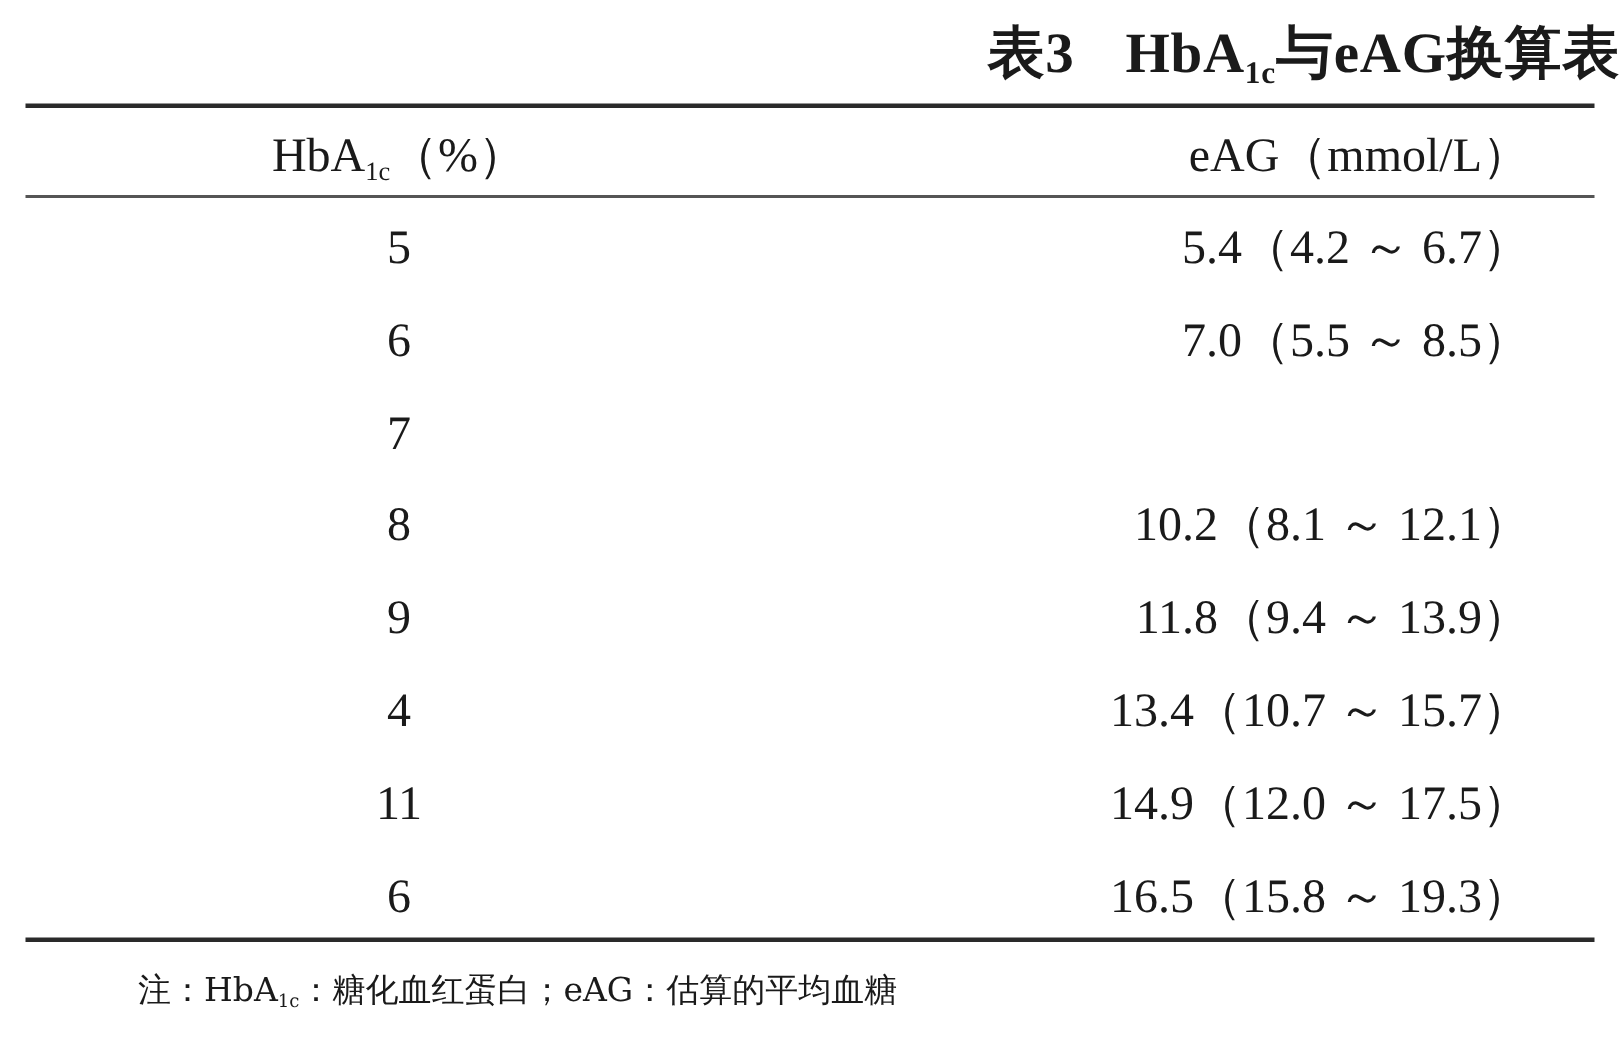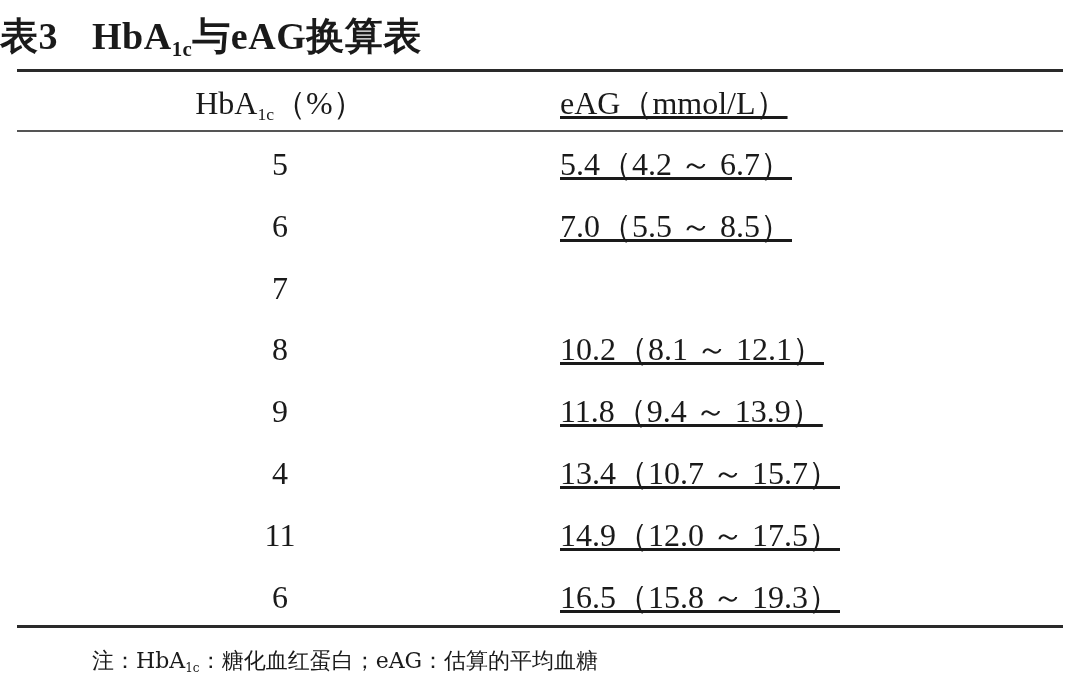--- a/index.html
+++ b/index.html
@@ -1,28 +1,28 @@
 <!DOCTYPE html>
 <html><head>
   <meta charset="utf-8">
   <style>
     html, body { margin: 0; padding: 0; background: #ffffff; }
     body { width: 1080px; height: 696px; position: relative; overflow: hidden;
            font-family: "Liberation Serif", "DejaVu Serif", serif; color: #1a1a1a; }
-    .title { position: absolute; top: 8px; left: 0; width: 1080px; text-align: left;
+    .title { position: absolute; top: 8px; left: 0; width: 1080px; text-align: right;
              font-size: 38px; font-weight: bold; line-height: 56px; letter-spacing: 0.5px; }
     .title .num { margin-right: 34px; }
     sub { font-size: 0.55em; vertical-align: -0.35em; line-height: 0; }
     .rule { position: absolute; left: 17px; width: 1046px; background: #2a2a2a; }
     .rule.top { top: 69px; height: 3px; }
     .rule.mid { top: 130px; height: 2px; background: #555; }
     .rule.bottom { top: 625px; height: 3px; }
     .hdr { position: absolute; top: 78px; height: 50px; line-height: 50px; font-size: 32px; }
-    .col1 { position: absolute; left: 140px; width: 280px; text-align: center; }
-    .col2 { position: absolute; left: 560px; width: 460px; text-align: left; text-decoration: underline; }
+    .col1 { position: absolute; left: 126px; width: 280px; text-align: center; }
+    .col2 { position: absolute; left: 560px; width: 460px; text-align: right; }
     .rows { position: absolute; top: 134px; left: 0; width: 1080px; }
     .row { position: relative; height: 61.8px; line-height: 61.8px; font-size: 32px; }
     .note { position: absolute; top: 638px; left: 92px; font-size: 22px; line-height: 46px;
             font-family: "DejaVu Serif", "Liberation Serif", serif; }
   </style>
 </head>
 <body>
 
 <div class="title">
   <span class="num">表3</span><span>HbA</span><sub>1c</sub><span>与eAG换算表</span>

